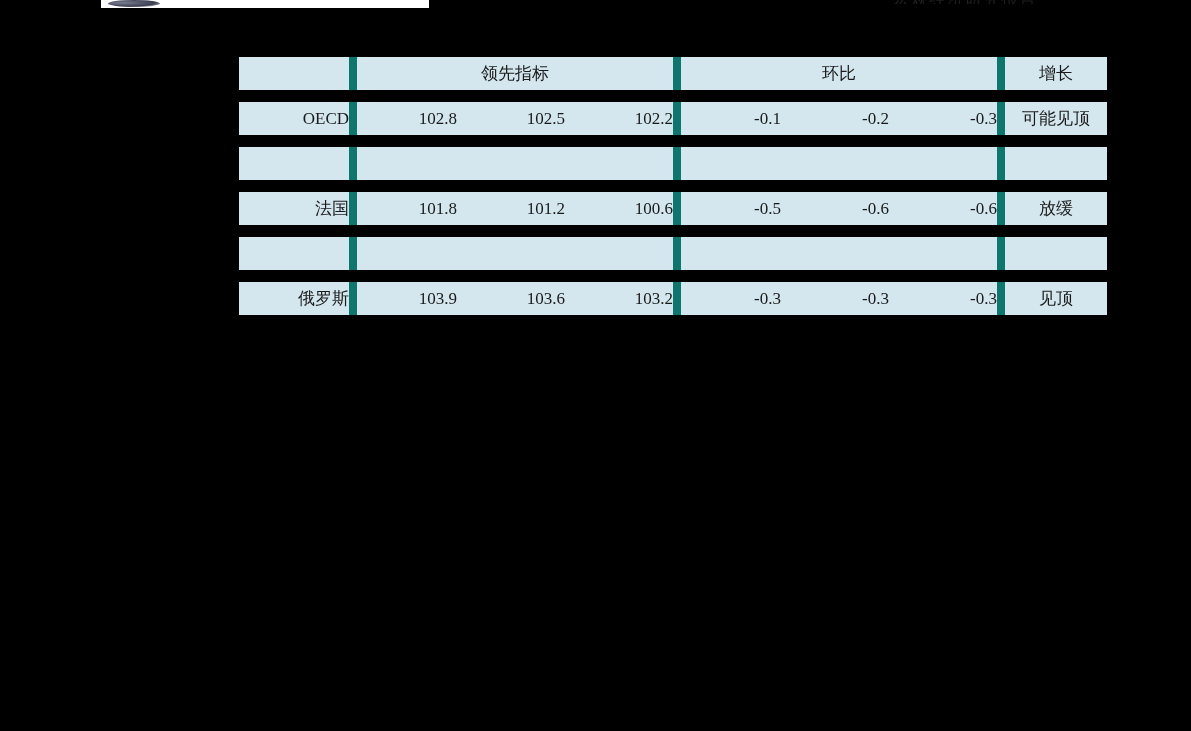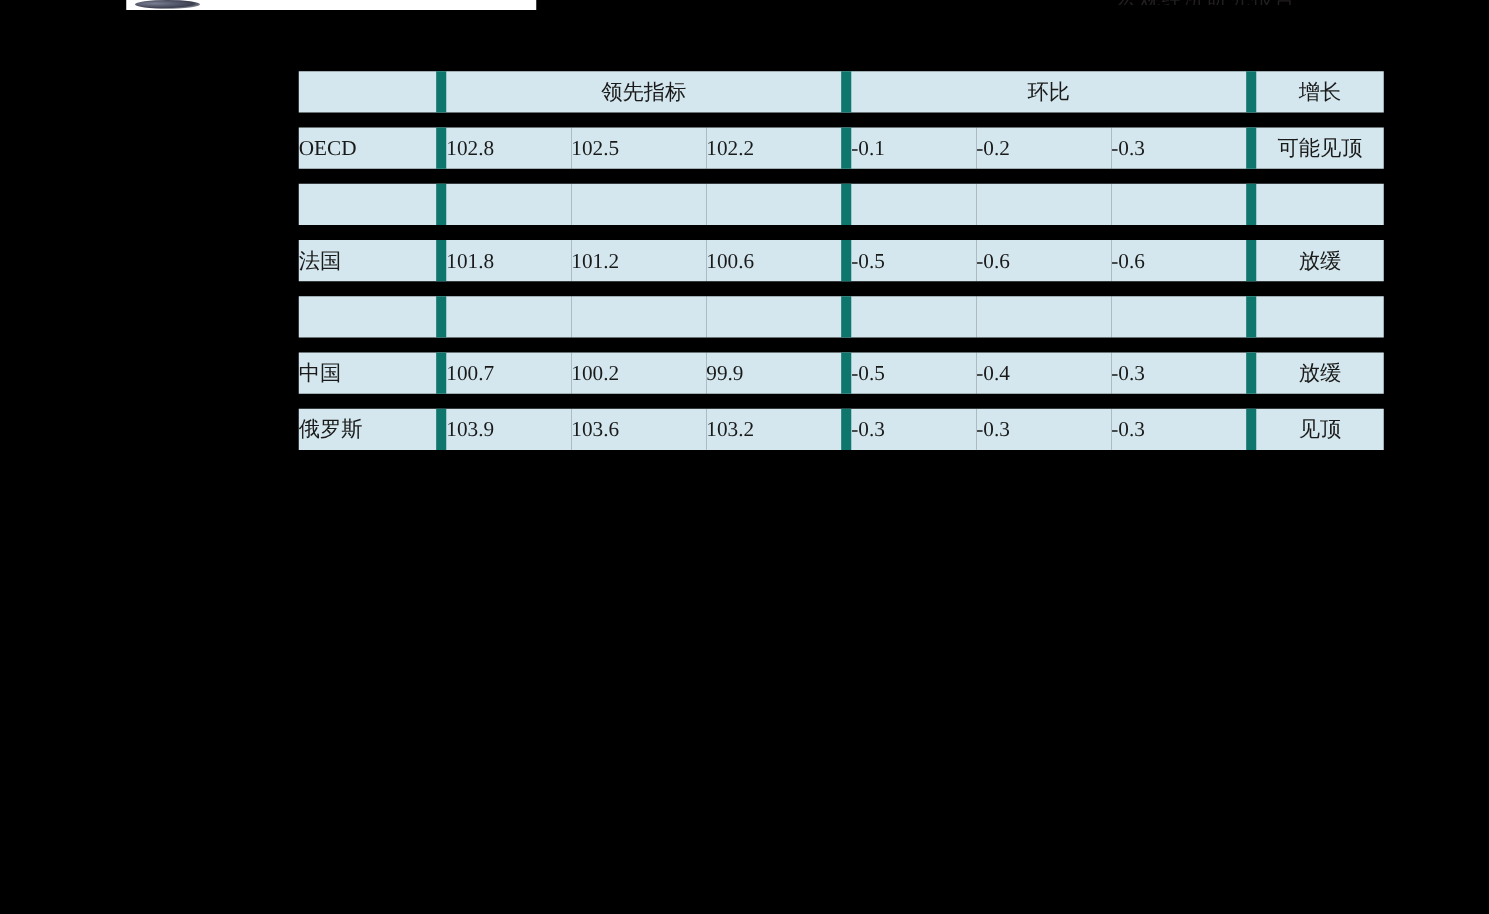--- a/index.html
+++ b/index.html
@@ -76,24 +76,24 @@
     padding: 0;
     height: 33px;
     vertical-align: middle;
     font-size: 17px;
     font-family: "Liberation Serif", "DejaVu Serif", serif;
   }
   
   td.num {
     font-family: "Liberation Sans", "DejaVu Sans", sans-serif;
     font-size: 16px;
-    text-align: left;
+    text-align: right;
   }
   td.label, th.label {
-    text-align: left;
+    text-align: right;
   }
   th.grp, td.status, th.status {
     text-align: center;
   }
 
   
   .sep-left  { border-left: 8px solid #0f766e; }
 
   
   col.c-name   { width: 110px; }
@@ -167,30 +167,20 @@
           <td class="label"></td>
           <td class="num sep-left"></td>
           <td class="num"></td>
           <td class="num"></td>
           <td class="num sep-left"></td>
           <td class="num"></td>
           <td class="num"></td>
           <td class="status sep-left"></td>
         </tr>
         <tr>
-          <td class="label">中国</td>
-          <td class="num sep-left">100.7</td>
-          <td class="num">100.2</td>
-          <td class="num">99.9</td>
-          <td class="num sep-left">-0.5</td>
-          <td class="num">-0.4</td>
-          <td class="num">-0.3</td>
-          <td class="status sep-left">放缓</td>
-        </tr>
-        <tr>
           <td class="label">俄罗斯</td>
           <td class="num sep-left">103.9</td>
           <td class="num">103.6</td>
           <td class="num">103.2</td>
           <td class="num sep-left">-0.3</td>
           <td class="num">-0.3</td>
           <td class="num">-0.3</td>
           <td class="status sep-left">见顶</td>
         </tr>
       </tbody>

